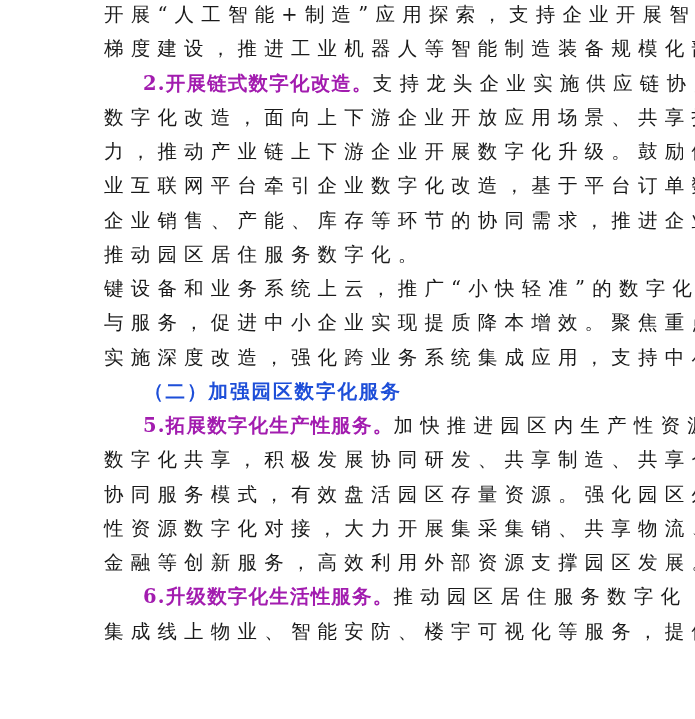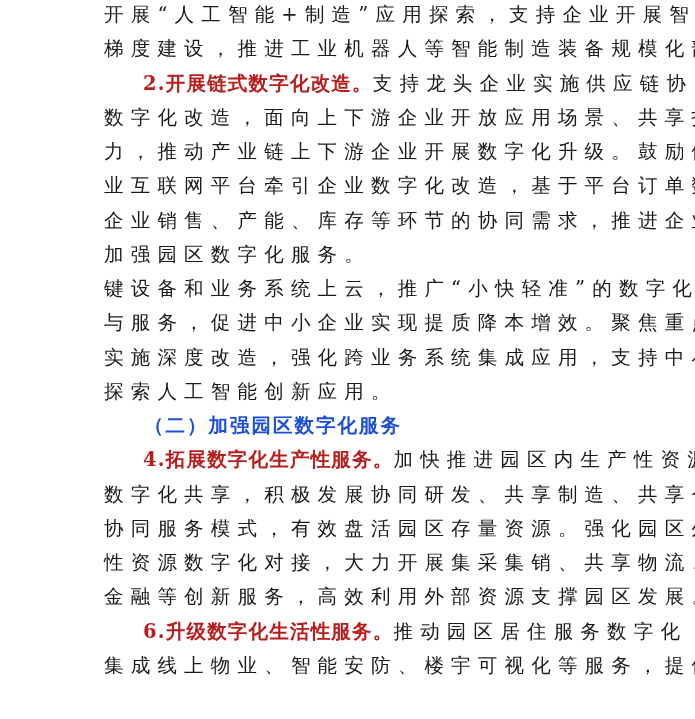--- a/index.html
+++ b/index.html
@@ -26,21 +26,21 @@
     }
     .para {
       margin: 0;
       padding: 0;
       text-align: justify;
       text-align-last: left;
     }
     .lead {
       font-weight: bold;
       letter-spacing: 1.2px;
-      color: #b91c1c;
+      color: #a21caf;
       margin-top: 16px;
     }
     .heading {
       margin: 0;
       padding-left: 40px;
       font-weight: bold;
       letter-spacing: 2px;
       color: #1d4ed8;
     }
     .line {
@@ -57,34 +57,33 @@
     <span class="line">开展“人工智能+制造”应用探索，支持企业开展智能工厂</span>
     <span class="line">梯度建设，推进工业机器人等智能制造装备规模化部署，</span>
   </div>
 
   <div class="para">
     <span class="line" style="padding-left:39px"><span class="lead">2.开展链式数字化改造。</span><span>支持龙头企业实施供应链协同</span></span>
     <span class="line">数字化改造，面向上下游企业开放应用场景、共享技术能</span>
     <span class="line">力，推动产业链上下游企业开展数字化升级。鼓励依托工</span>
     <span class="line">业互联网平台牵引企业数字化改造，基于平台订单数据与</span>
     <span class="line">企业销售、产能、库存等环节的协同需求，推进企业运营</span>
-    <span class="line">加强园区数字化服务。</span>
+    <span class="line">推动园区居住服务数字化。</span>
   </div>
 
   <div class="para">
     <span class="line">键设备和业务系统上云，推广“小快轻准”的数字化产品</span>
     <span class="line">与服务，促进中小企业实现提质降本增效。聚焦重点场景</span>
     <span class="line">实施深度改造，强化跨业务系统集成应用，支持中小企业</span>
-    <span class="line">探索人工智能创新应用。</span>
   </div>
 
   <div class="heading line">（二）加强园区数字化服务</div>
 
   <div class="para">
-    <span class="line" style="padding-left:39px"><span class="lead">4.拓展数字化生产性服务。</span><span>加快推进园区内生产性资源</span></span>
+    <span class="line" style="padding-left:39px"><span class="lead">5.拓展数字化生产性服务。</span><span>加快推进园区内生产性资源</span></span>
     <span class="line">数字化共享，积极发展协同研发、共享制造、共享仓储等</span>
     <span class="line">协同服务模式，有效盘活园区存量资源。强化园区外生产</span>
     <span class="line">性资源数字化对接，大力开展集采集销、共享物流、数字</span>
     <span class="line">金融等创新服务，高效利用外部资源支撑园区发展。</span>
   </div>
 
   <div class="para">
     <span class="line" style="padding-left:39px"><span class="lead">6.升级数字化生活性服务。</span><span>推动园区居住服务数字化，</span></span>
     <span class="line">集成线上物业、智能安防、楼宇可视化等服务，提供智慧</span>
   </div>

